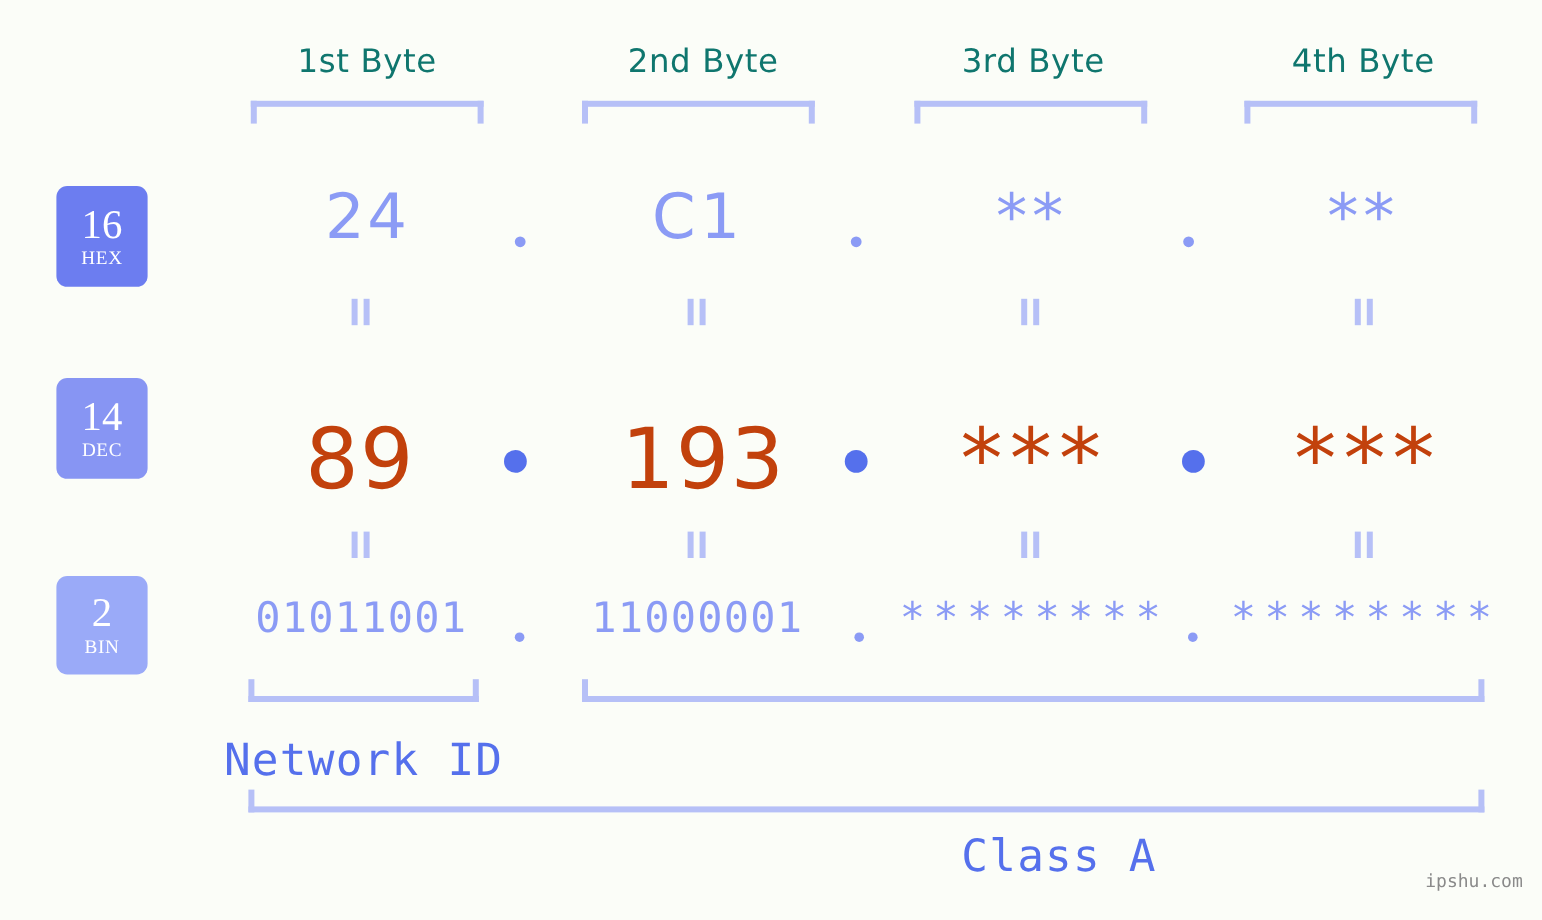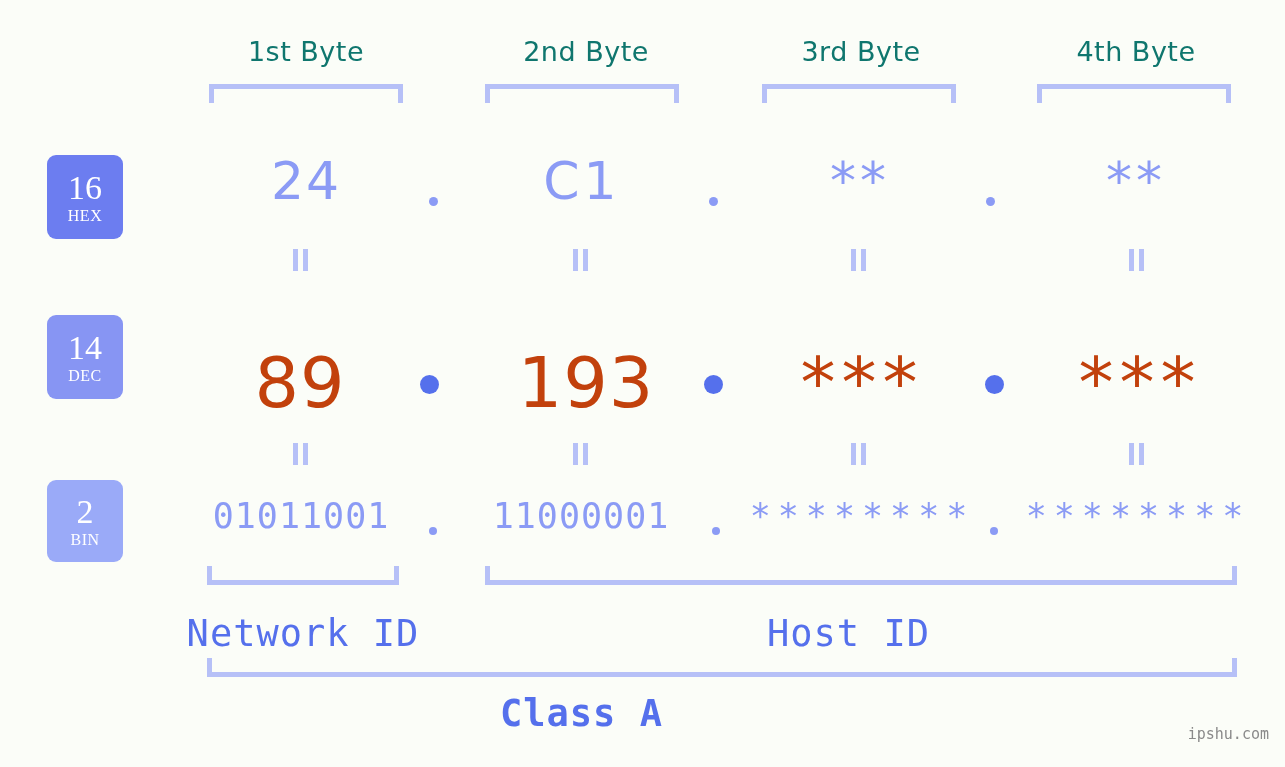--- a/index.html
+++ b/index.html
@@ -162,27 +162,26 @@
     position: absolute;
     text-align: center;
     font-family: "DejaVu Sans Mono", monospace;
     font-size: 37px;
     color: #5570ec;
     white-space: nowrap;
     letter-spacing: 1px;
   }
   .class-label {
     position: absolute;
-    text-align: left;
+    text-align: right;
     font-family: "DejaVu Sans Mono", monospace;
     font-size: 37px;
     color: #5570ec;
     white-space: nowrap;
     letter-spacing: 1px;
-    font-weight: bold;
   }
 
   
   #watermark {
     position: absolute;
     right: 16px;
     bottom: 24px;
     font-family: "DejaVu Sans Mono", monospace;
     font-size: 15px;
     color: #8a8a8a;
@@ -278,20 +277,19 @@
     <div class="value-cell masked" style="left:1016px; width:244px;">********</div>
     <span class="dot bin" style="left:429px; top:527px;"></span>
     <span class="dot bin" style="left:712px; top:527px;"></span>
     <span class="dot bin" style="left:990px; top:527px;"></span>
   </div>
 
   <div class="bracket up" style="left:207px; top:566px; width:192px;"></div>
   <div class="bracket up" style="left:485px; top:566px; width:752px;"></div>
 
   <div class="id-label" style="left:183px; top:612px; width:240px;">Network ID</div>
-  <div class="id-label" style="left:741px; top:612px; width:215px;">Host ID</div>
 
   <div class="bracket up" style="left:207px; top:658px; width:1030px;"></div>
   <div class="class-label" style="left:500px; top:692px; width:464px;">Class A</div>
 
   <div id="watermark">ipshu.com</div>
 
 </div>
 
 </body></html>

